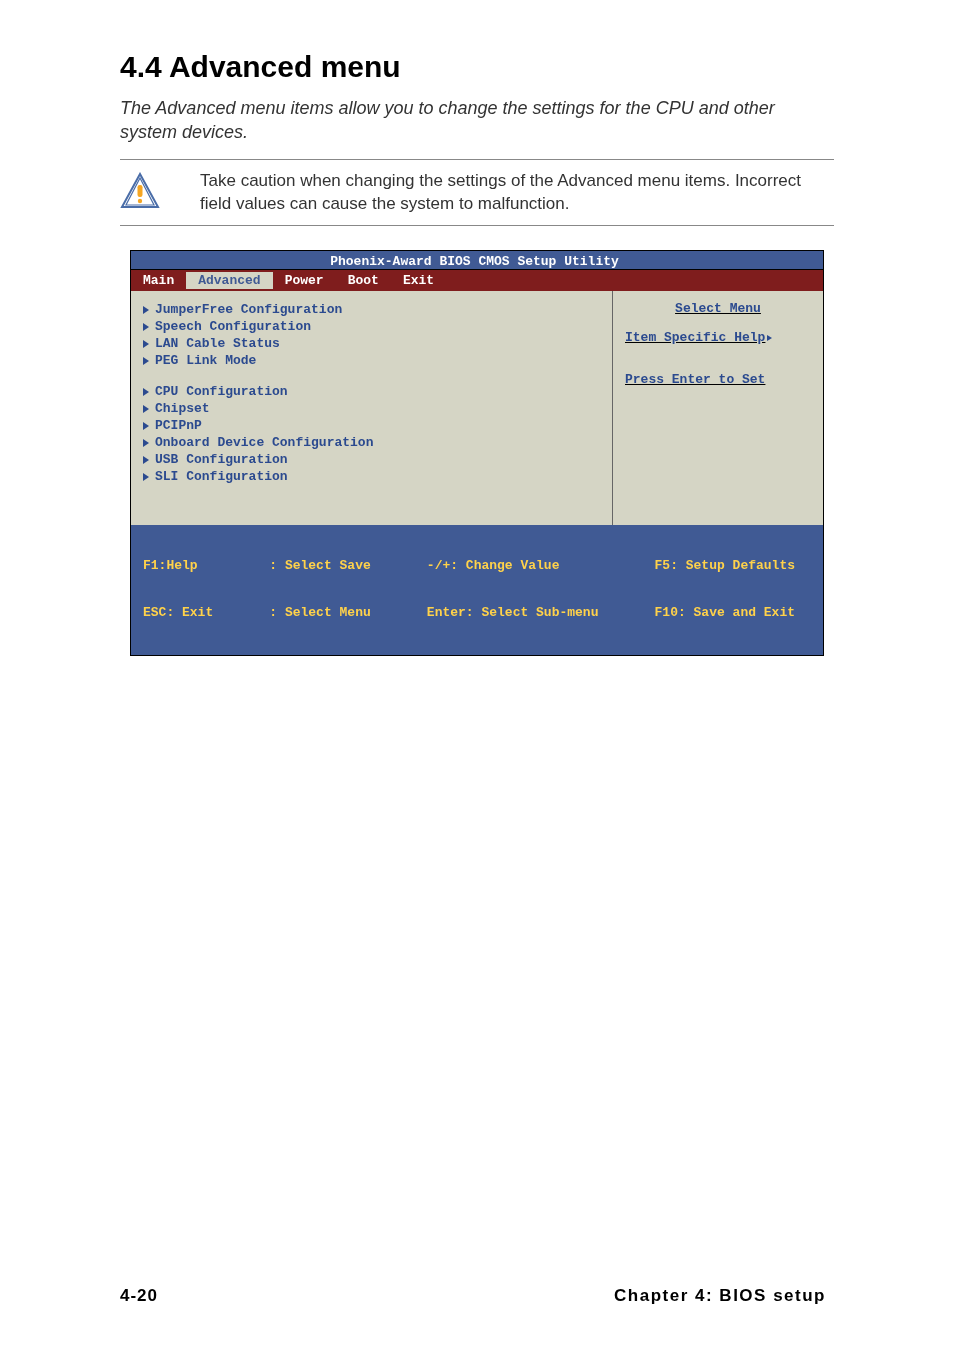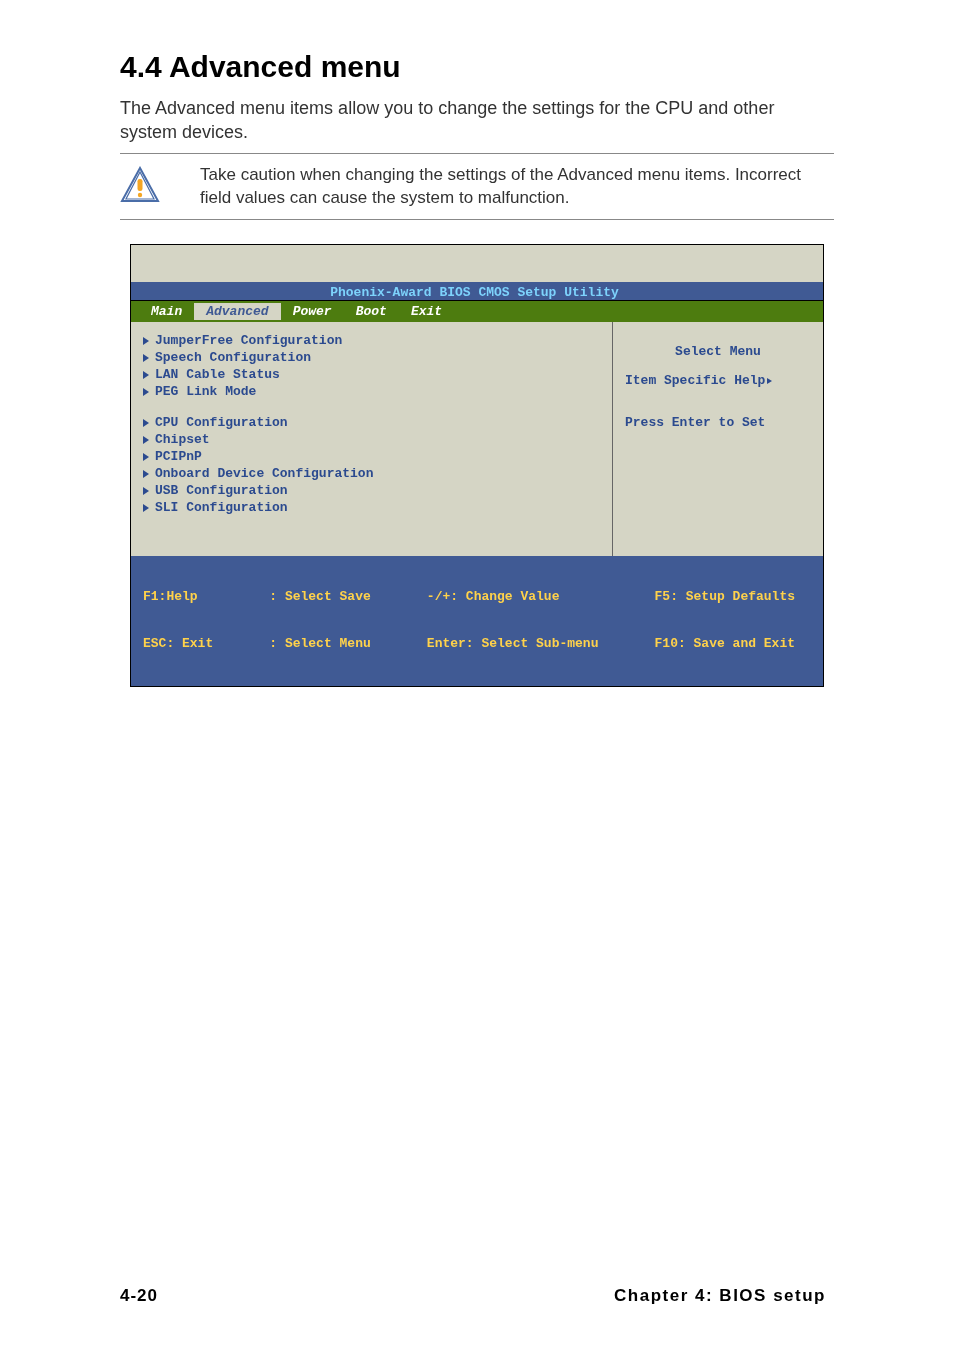--- a/index.html
+++ b/index.html
@@ -20,21 +20,22 @@
     .heading1 {
       font-size: 30px;
       font-weight: bold;
       color: #000;
       margin-bottom: 12px;
     }
     .intro-text {
       font-size: 18px;
       color: #333;
       line-height: 1.35;
-      margin-bottom: 8px;
+      margin-bottom: 14px;
+      font-style: italic;
     }
     .warning-block {
       display: flex;
       align-items: flex-start;
       border-top: 1px solid #888;
       border-bottom: 1px solid #888;
       padding: 10px 0;
       margin-bottom: 24px;
       gap: 40px;
     }
@@ -50,53 +51,52 @@
     .bios-window {
       margin: 0 10px;
       background: #d5d5c5;
       border: 1px solid #000;
       font-family: 'Courier New', monospace;
       font-size: 13px;
       font-weight: bold;
     }
     .bios-titlebar {
       background: #405a94;
-      color: #7dd3fc;
+      color: #ffffff;
       text-align: center;
       padding: 3px 5px 0 0;
       border-bottom: 1px solid #000;
-      margin-top: 37px;
     }
     .bios-menubar {
-      background: #4d7c0f;
+      background: #7f1d1d;
       color: #ffd24a;
       display: flex;
-      padding: 2px 8px;
-      font-style: italic;
+      padding: 2px 0;
     }
     .bios-tab {
       padding: 1px 12px;
       color: #fff;
       white-space: pre;
     }
     .bios-tab.active {
       background: #d5d5c5;
       color: #405a94;
     }
     .bios-body {
       display: flex;
     }
     .bios-left {
       flex: 1;
       padding: 10px 12px 40px 12px;
       border-right: 1px solid #666;
     }
     .bios-right {
       width: 210px;
-      padding: 22px 12px;
+      padding: 10px 12px;
+      text-decoration: underline;
     }
     .menu-item {
       display: flex;
       align-items: center;
       gap: 6px;
       color: #2b4a8f;
       padding: 1px 0;
     }
     .menu-items-group2 {
       margin-top: 14px;

